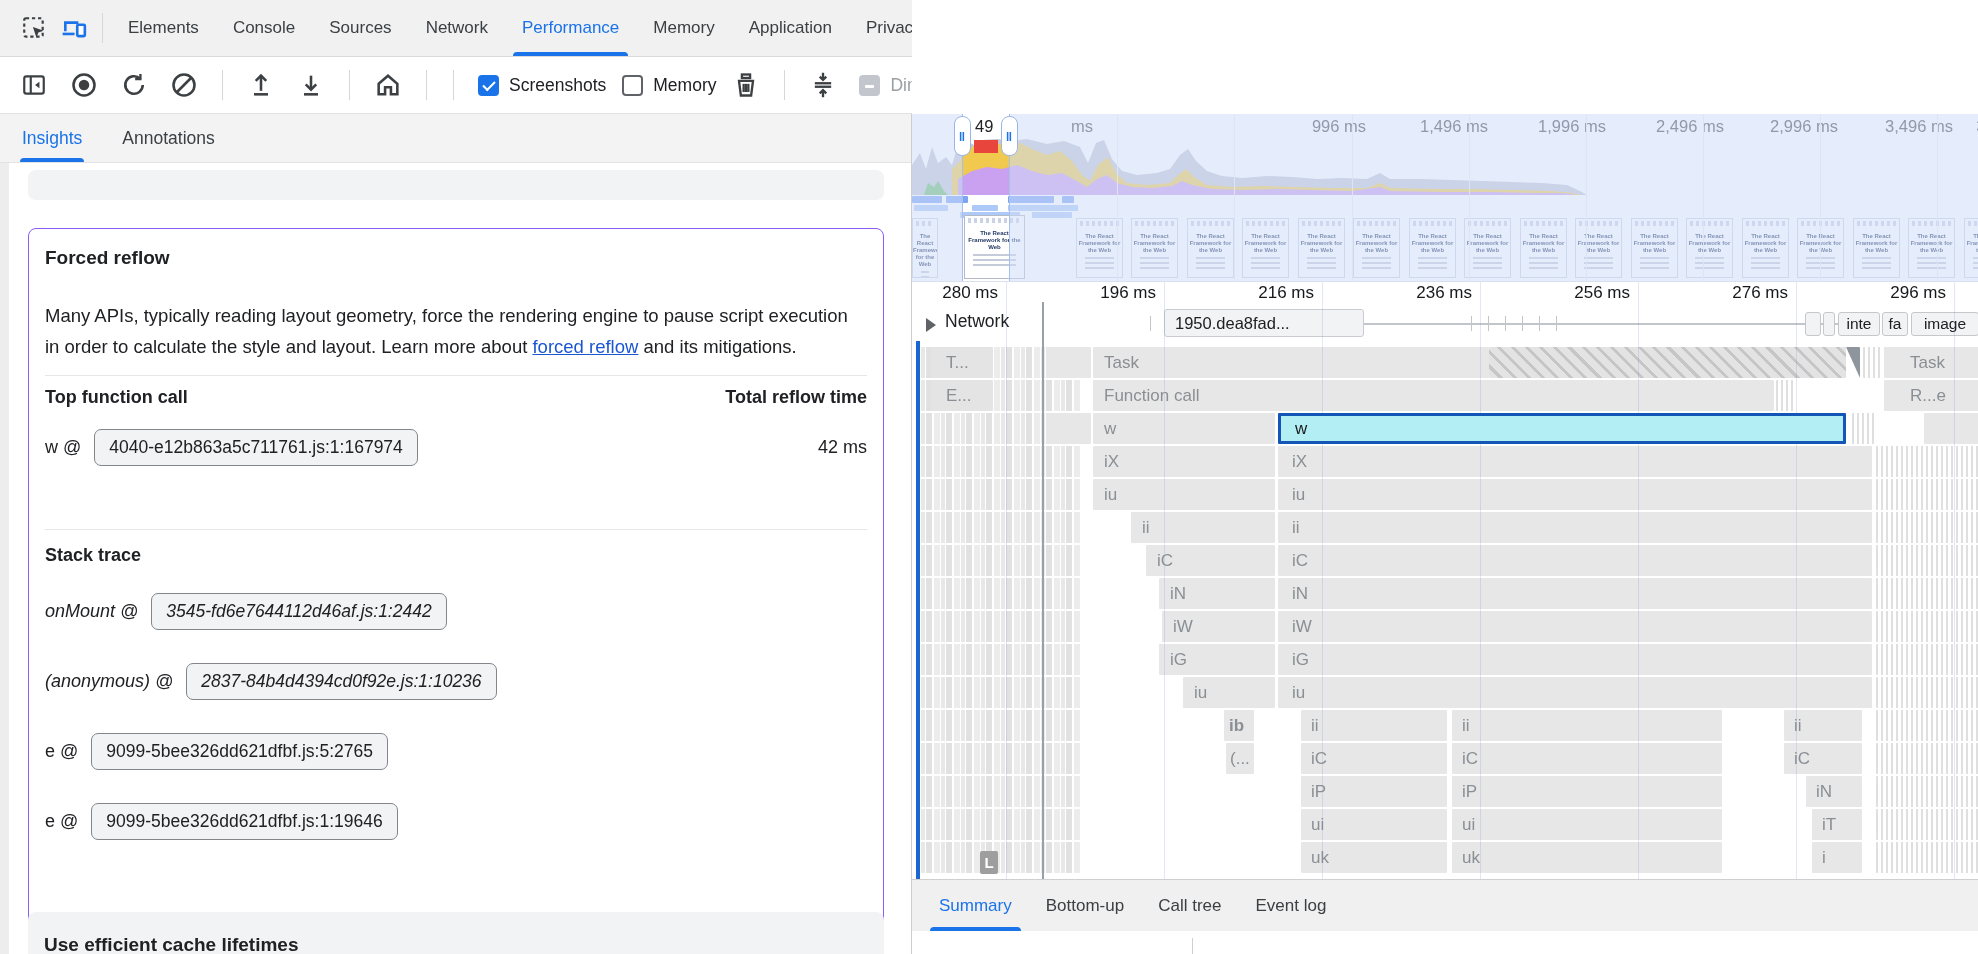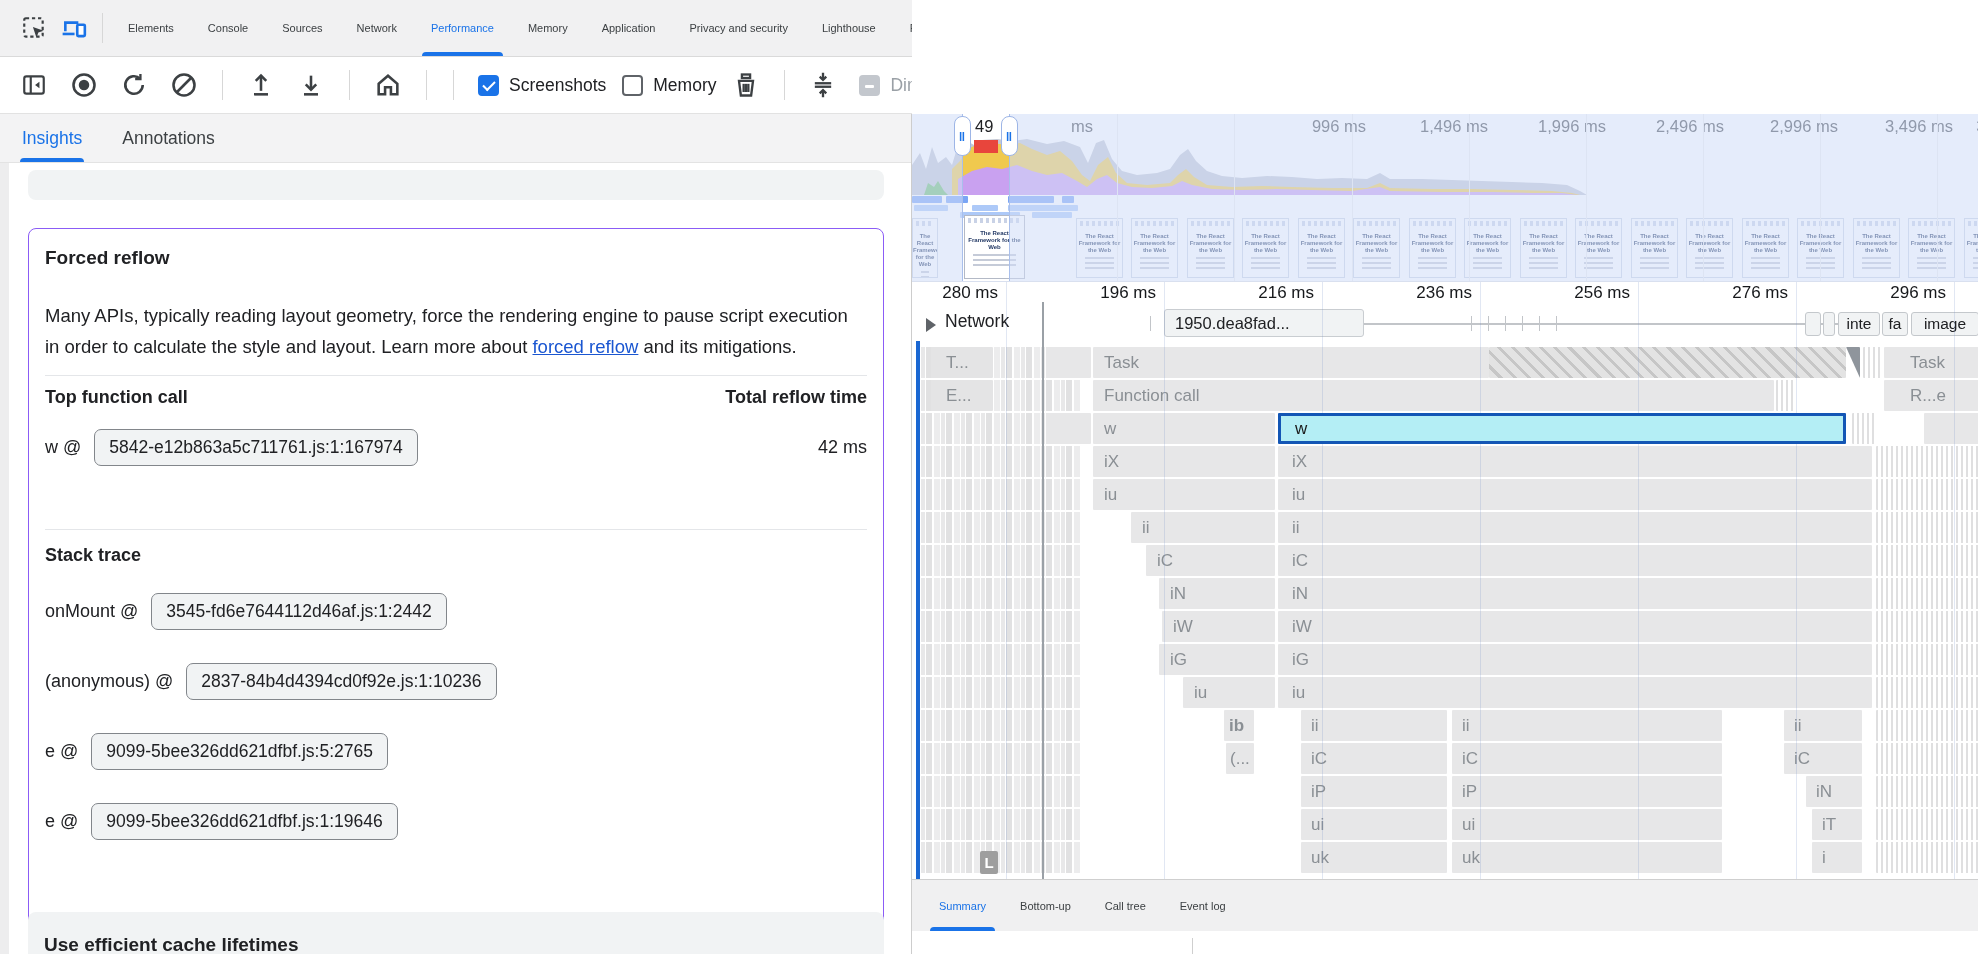--- a/index.html
+++ b/index.html
@@ -4,21 +4,21 @@
 <style>
   html,body{margin:0;padding:0;background:#fff;}
   body{width:1978px;height:954px;position:relative;overflow:hidden;
        font-family:"Liberation Sans",sans-serif;color:#202124;-webkit-font-smoothing:antialiased;}
   
   .tabbar{position:absolute;left:0;top:0;width:1978px;height:57px;background:#f1f1f2;
           border-bottom:1px solid #dadada;display:flex;align-items:center;box-sizing:border-box;padding-left:14px;}
   .icon-btn{width:40px;height:40px;display:flex;align-items:center;justify-content:center;flex:0 0 auto;}
   .vsep{width:1px;height:30px;background:#d7d7d7;margin:0 8px;flex:0 0 auto;}
   .tabs{display:flex;height:100%;align-items:stretch;}
-  .tab{display:flex;align-items:center;padding:0 17px;font-size:11px;color:#3c4043;position:relative;cursor:default;white-space:nowrap;}
+  .tab{display:flex;align-items:center;padding:0 17px;font-size:17px;color:#3c4043;position:relative;cursor:default;white-space:nowrap;}
   .tab.active{color:#1a73e8;font-weight:500;}
   .tab.active::after{content:"";position:absolute;left:8px;right:8px;bottom:0;height:4px;background:#1a73e8;border-radius:4px 4px 0 0;}
   
   .toolbar{position:absolute;left:0;top:57px;width:1978px;height:57px;background:#fff;border-bottom:1px solid #e2e2e2;
            display:flex;align-items:center;box-sizing:border-box;padding-left:14px;gap:10px;}
   .toolbar svg{display:block;}
   .select{display:flex;align-items:center;justify-content:space-between;width:280px;padding:0 10px;font-size:17.5px;height:36px;}
   .caret{width:0;height:0;border-left:7px solid transparent;border-right:7px solid transparent;border-top:9px solid #5f6368;}
   .check{display:flex;align-items:center;gap:10px;font-size:17.5px;color:#202124;margin-left:6px;}
   .cb{width:21px;height:21px;border:2px solid #5f6368;border-radius:4px;box-sizing:border-box;position:relative;background:#fff;}
@@ -223,30 +223,30 @@
   <div class="sliver"></div>
 
   <div class="card">
     <div class="card-title" style="top:18px;">Forced reflow</div>
     <p class="para"><span>Many APIs, typically reading layout geometry, force the rendering engine to pause script execution in order to calculate the style and layout. Learn more about </span><a>forced reflow</a><span> and its mitigations.</span></p>
     <div class="hdiv" style="top:146px;"></div>
     <div class="colhead" style="left:16px;top:158px;">Top function call</div>
     <div class="colhead" style="right:16px;top:158px;">Total reflow time</div>
     <div class="srow" style="top:196px;">
       <span>w @</span>
-      <span class="pill">5842-e12b863a5c711761.js:1:167974</span>
+      <span class="pill">4040-e12b863a5c711761.js:1:167974</span>
     </div>
     <div class="total-val" style="top:208px;">42 ms</div>
     <div class="hdiv" style="top:300px;"></div>
     <div class="colhead" style="left:16px;top:316px;">Stack trace</div>
-    <div class="srow" style="top:360px;">
+    <div class="srow" style="top:360px;font-style:italic;">
       <span>onMount @</span>
       <span class="pill">3545-fd6e7644112d46af.js:1:2442</span>
     </div>
-    <div class="srow" style="top:430px;">
+    <div class="srow" style="top:430px;font-style:italic;">
       <span>(anonymous) @</span>
       <span class="pill">2837-84b4d4394cd0f92e.js:1:10236</span>
     </div>
     <div class="srow" style="top:500px;">
       <span>e @</span>
       <span class="pill">9099-5bee326dd621dfbf.js:5:2765</span>
     </div>
     <div class="srow" style="top:570px;">
       <span>e @</span>
       <span class="pill">9099-5bee326dd621dfbf.js:1:19646</span>

